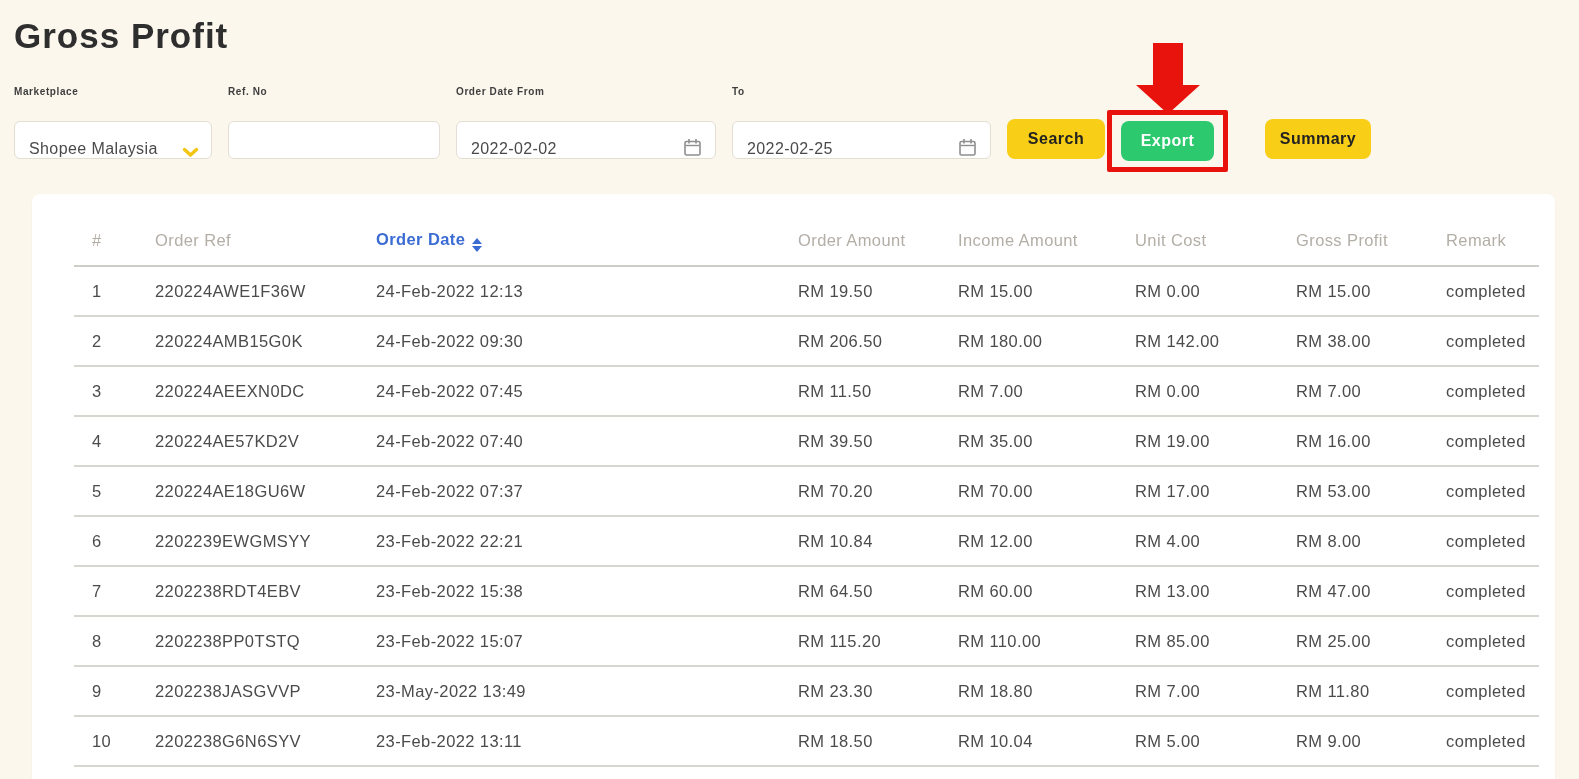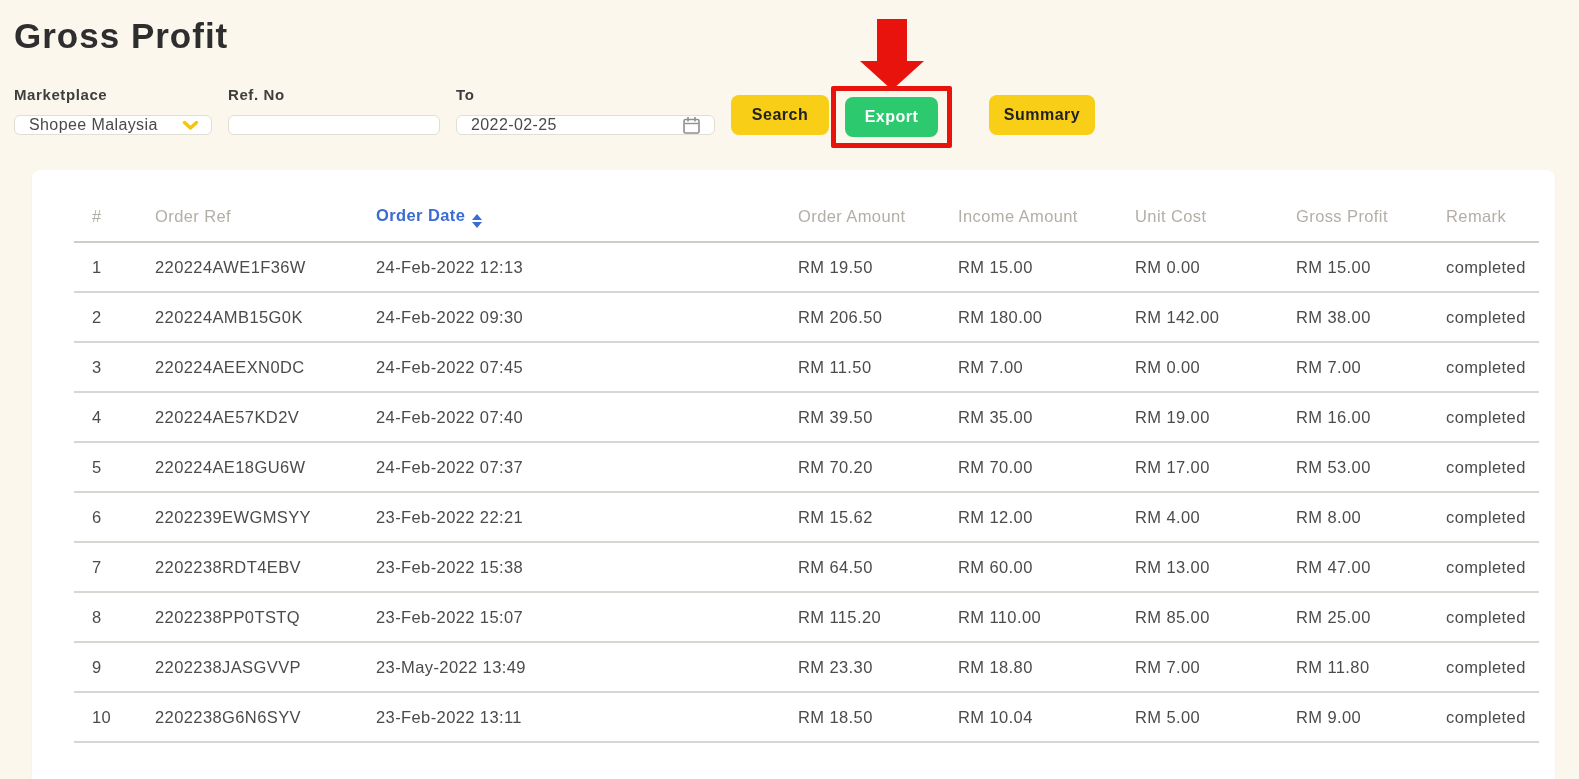--- a/index.html
+++ b/index.html
@@ -32,37 +32,38 @@
   }
 
   
   .filter-bar {
     display: flex;
     align-items: flex-end;
     margin-top: 30px;
   }
   .field-group { display: flex; flex-direction: column; margin-right: 16px; }
   .field-label {
-    font-size: 15px;
+    font-size: 10px;
     font-weight: 600;
     letter-spacing: 0.6px;
     color: #3E3E3E;
     margin-bottom: 12px;
   }
   .field {
-    height: 20px;
+    height: 38px;
     background: #fff;
     border: 1px solid var(--field-border);
     border-radius: 6px;
     display: flex;
-    align-items: center;
+    align-items: flex-end;
     padding: 0 12px 0 14px;
     font-size: 16px;
     letter-spacing: 0.4px;
     color: #4A4A4A;
+    margin-top: 12px;
   }
   .field .value { flex: 1; white-space: nowrap; }
   .w-marketplace { width: 198px; }
   .w-account    { width: 166px; }
   .w-refno      { width: 212px; }
   .w-datefrom   { width: 260px; }
   .w-dateto     { width: 259px; }
   .refno-input {
     width: 100%; height: 100%;
     border: none; outline: none;
@@ -201,20 +202,34 @@
     </div>
 
 
     <div class="field-group">
       <span class="field-label">Ref. No</span>
       <div class="field w-refno">
         <input class="refno-input" type="text" value="" style="">
       </div>
     </div>
 
+    <div class="field-group">
+      <span class="field-label">Order Date From</span>
+      <div class="field w-datefrom">
+        <span class="value">2022-02-02</span>
+        <span class="calendar-icon">
+          <svg width="21" height="21" viewBox="0 0 21 21">
+              <rect x="3" y="4.5" width="15" height="13.5" rx="1.5" fill="none" stroke="#8F8F8F" stroke-width="1.6"></rect>
+              <line x1="7" y1="2" x2="7" y2="6.5" stroke="#8F8F8F" stroke-width="1.6"></line>
+              <line x1="14" y1="2" x2="14" y2="6.5" stroke="#8F8F8F" stroke-width="1.6"></line>
+              <line x1="3.5" y1="8.5" x2="17.5" y2="8.5" stroke="#8F8F8F" stroke-width="1.4"></line>
+            </svg>
+        </span>
+      </div>
+    </div>
 
     <div class="field-group">
       <span class="field-label">To</span>
       <div class="field w-dateto">
         <span class="value">2022-02-25</span>
         <span class="calendar-icon">
           <svg width="21" height="21" viewBox="0 0 21 21">
               <rect x="3" y="4.5" width="15" height="13.5" rx="1.5" fill="none" stroke="#8F8F8F" stroke-width="1.6"></rect>
               <line x1="7" y1="2" x2="7" y2="6.5" stroke="#8F8F8F" stroke-width="1.6"></line>
               <line x1="14" y1="2" x2="14" y2="6.5" stroke="#8F8F8F" stroke-width="1.6"></line>
@@ -314,21 +329,21 @@
           <td>RM 70.20</td>
           <td>RM 70.00</td>
           <td>RM 17.00</td>
           <td>RM 53.00</td>
           <td>completed</td>
         </tr>
           <tr>
           <td>6</td>
           <td>2202239EWGMSYY</td>
           <td>23-Feb-2022 22:21</td>
-          <td>RM 15.62</td>
+          <td>RM 10.84</td>
           <td>RM 12.00</td>
           <td>RM 4.00</td>
           <td>RM 8.00</td>
           <td>completed</td>
         </tr>
           <tr>
           <td>7</td>
           <td>2202238RDT4EBV</td>
           <td>23-Feb-2022 15:38</td>
           <td>RM 64.50</td>

